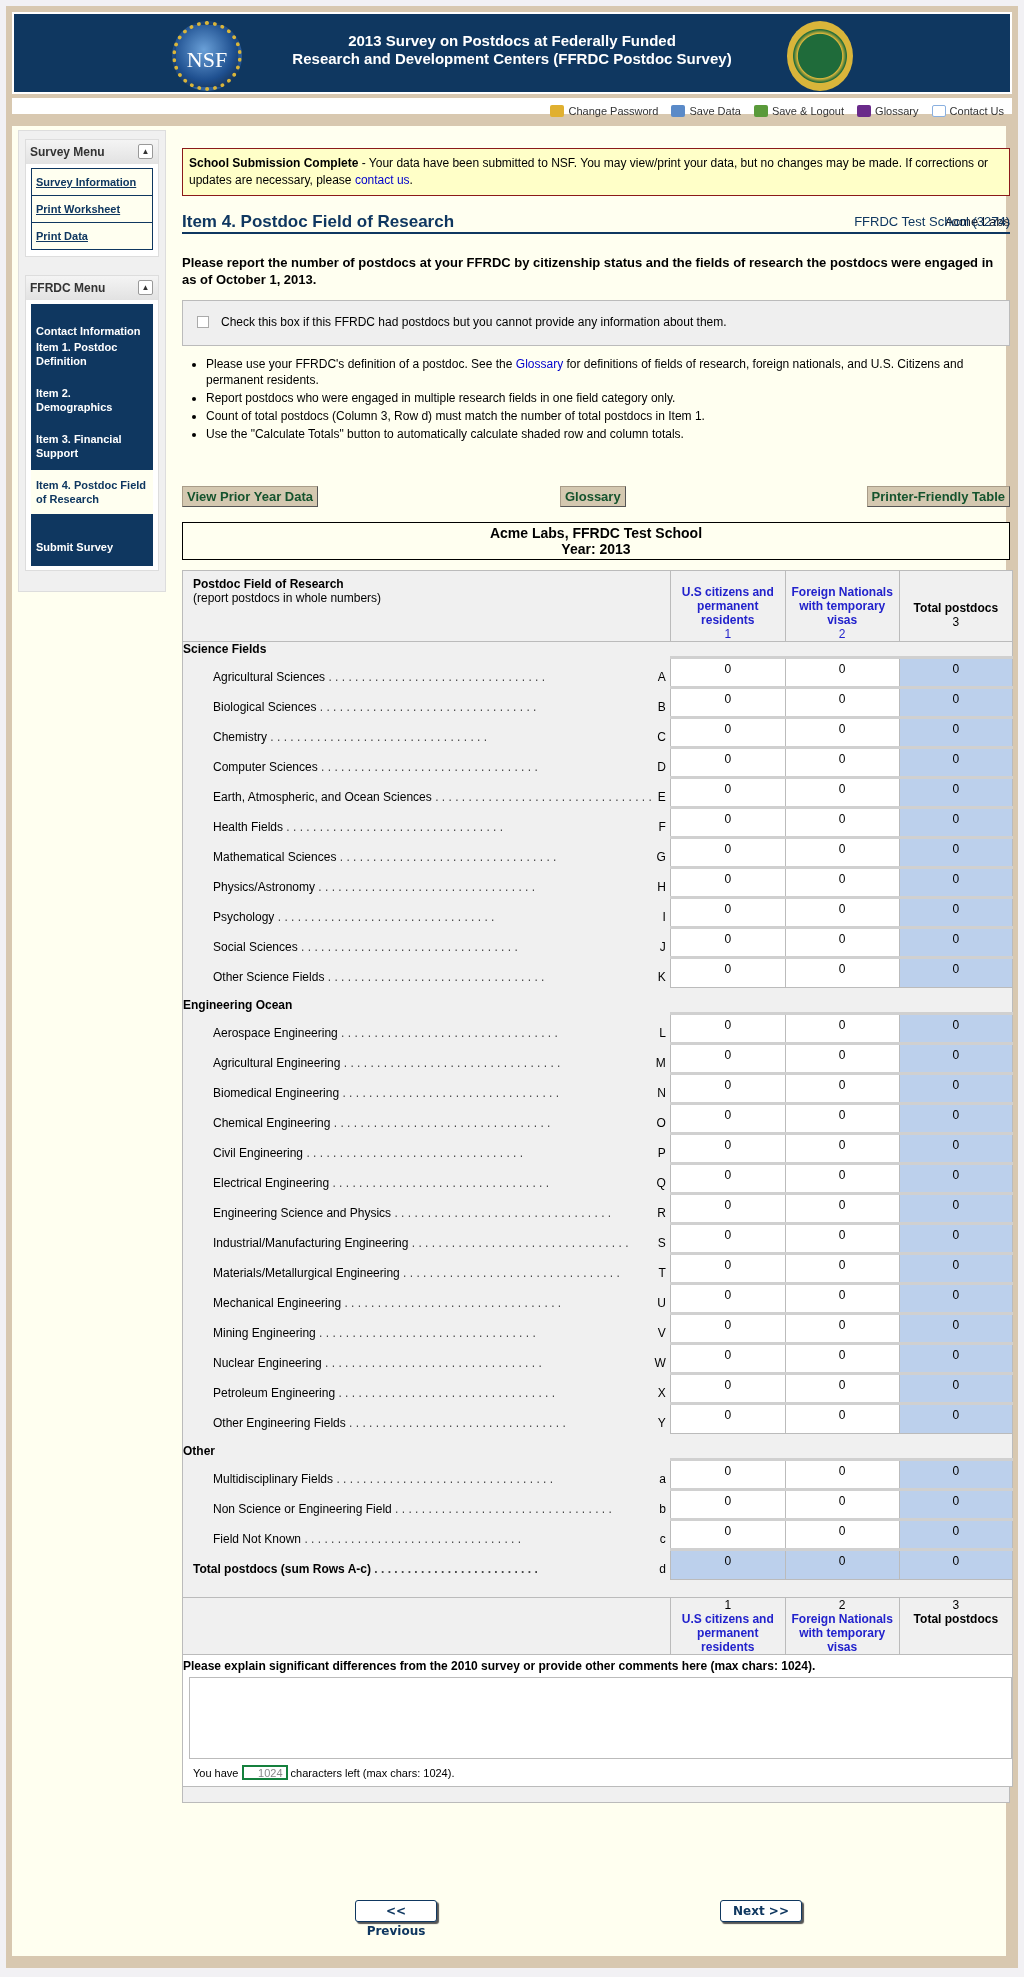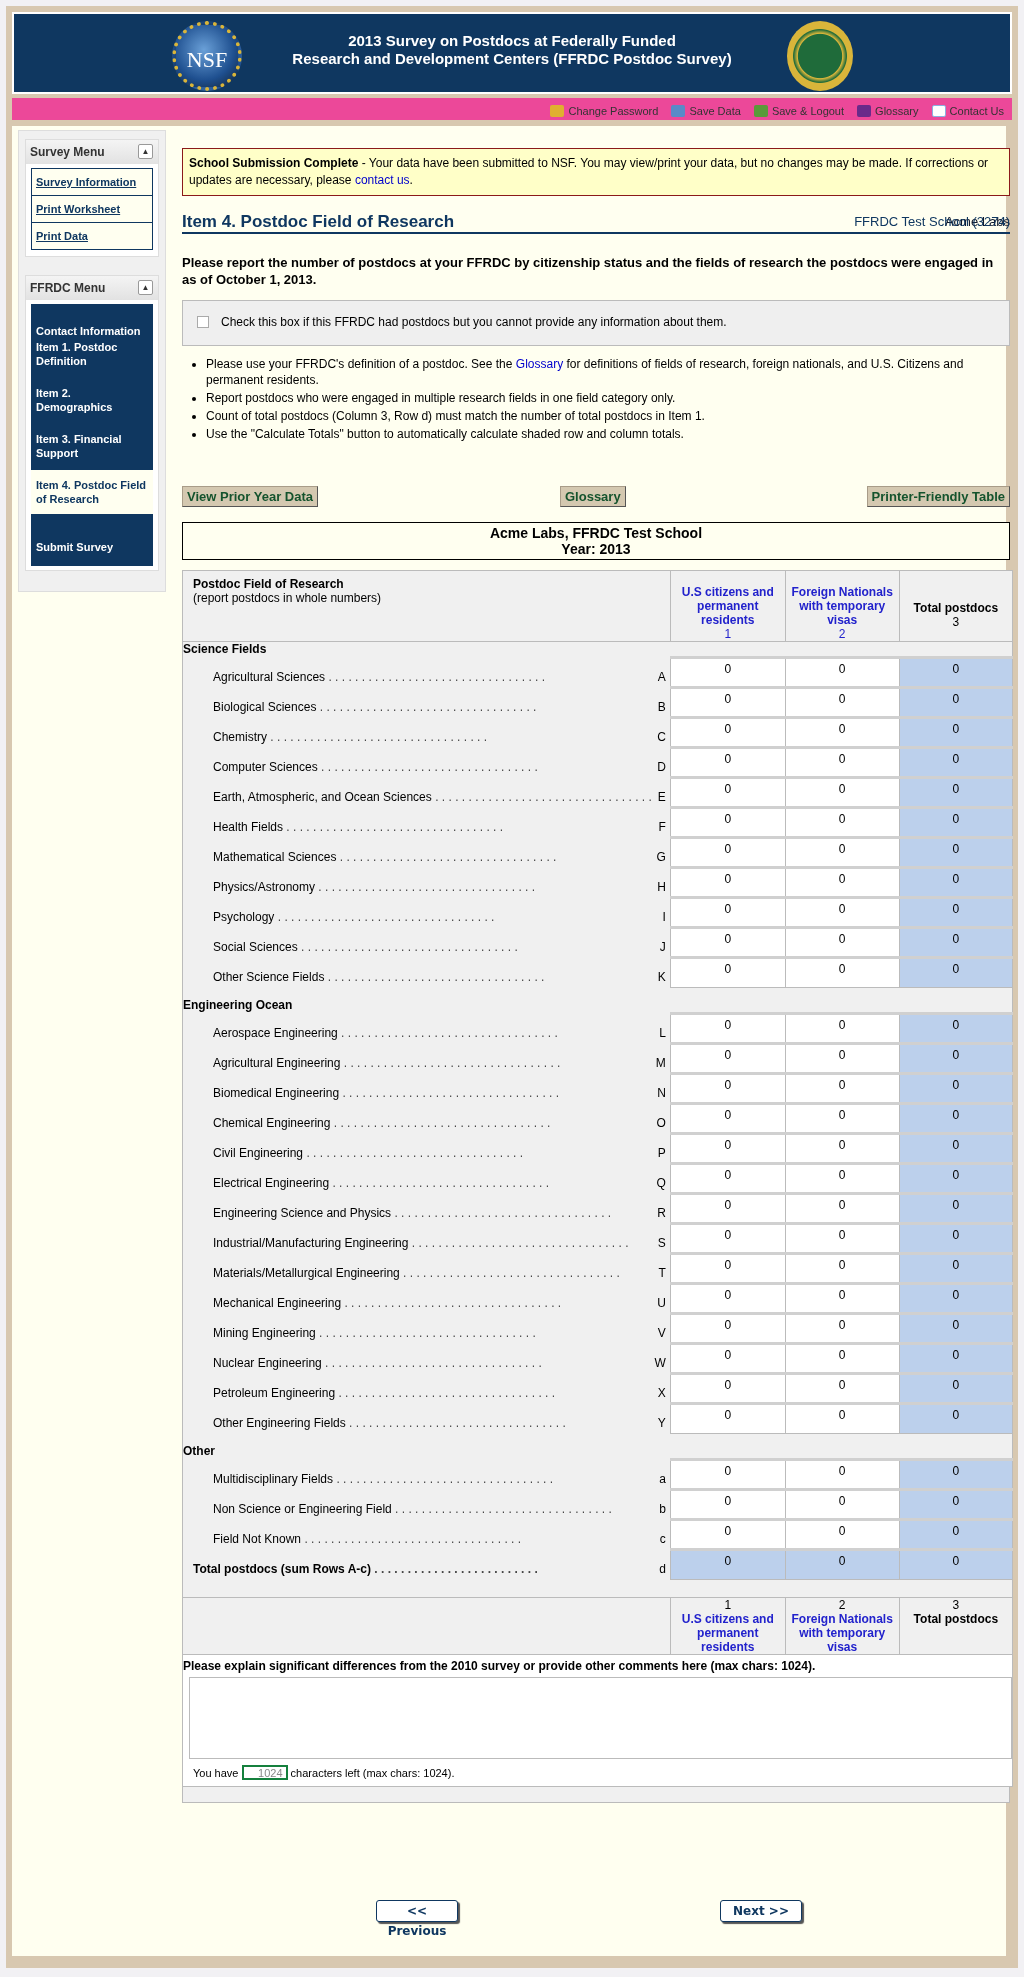--- a/index.html
+++ b/index.html
@@ -22,21 +22,21 @@
     position: absolute; left: 0; right: 0; top: 18px; text-align: center;
     font-weight: bold; font-size: 15px; line-height: 18px;
   }
   .logo {
     position: absolute; top: 7px; width: 70px; height: 70px; border-radius: 50%;
   }
   .logo.nsf { left: 158px; background: radial-gradient(circle at 45% 40%, #6aa0d8, #1e4f8f 60%, #123); border: 4px dotted #d9b53a; }
   .logo.nsf span { position:absolute; left:0; right:0; top:22px; text-align:center; font-family:"Liberation Serif",serif; font-size:22px; color:#fff; }
   .logo.doe { left: 773px; width: 66px; height: 70px; background: radial-gradient(circle, #1f6b3a 45%, #d9b53a 47%, #1f6b3a 55%, #d9b53a 57%); }
   .toolbar {
-    height: 22px; background: #ec4899; margin-top: 4px; text-align: right;
+    height: 16px; background: #ffffff; margin-top: 4px; text-align: right;
     padding-right: 8px; font-size: 11px; color: #333; line-height: 26px;
   }
   .toolbar .tb-item { display: inline-block; margin-left: 10px; cursor: pointer; }
   .toolbar .tb-ico { display: inline-block; width: 14px; height: 12px; vertical-align: -2px; margin-right: 4px; border-radius: 2px; }
   .content {
     position: absolute; left: 6px; top: 126px; width: 1000px; height: 1830px;
     background: #fffff0; border-left: 6px solid #d8c8b0;
   }
   .sidebar { position: absolute; left: 6px; top: 4px; width: 148px; }
   .sidebar-outer { background: #f0f0f0; border: 1px solid #ddd; padding: 8px 6px 20px 6px; }
@@ -441,15 +441,15 @@
             <input type="text" readonly="" value="1024" style="">
             <span>characters left (max chars: 1024).</span>
           </div>
         </td>
       </tr>
     </tbody>
       </table>
     <div class="bottom-bar"></div>
   </div>
 
-  <div class="nav-btn" style="left:364px;width:82px">&lt;&lt; Previous</div>
+  <div class="nav-btn" style="left:343px;width:82px">&lt;&lt; Previous</div>
   <div class="nav-btn" style="left:708px;width:82px">Next &gt;&gt;</div>
 </div>
 
 </body></html>

